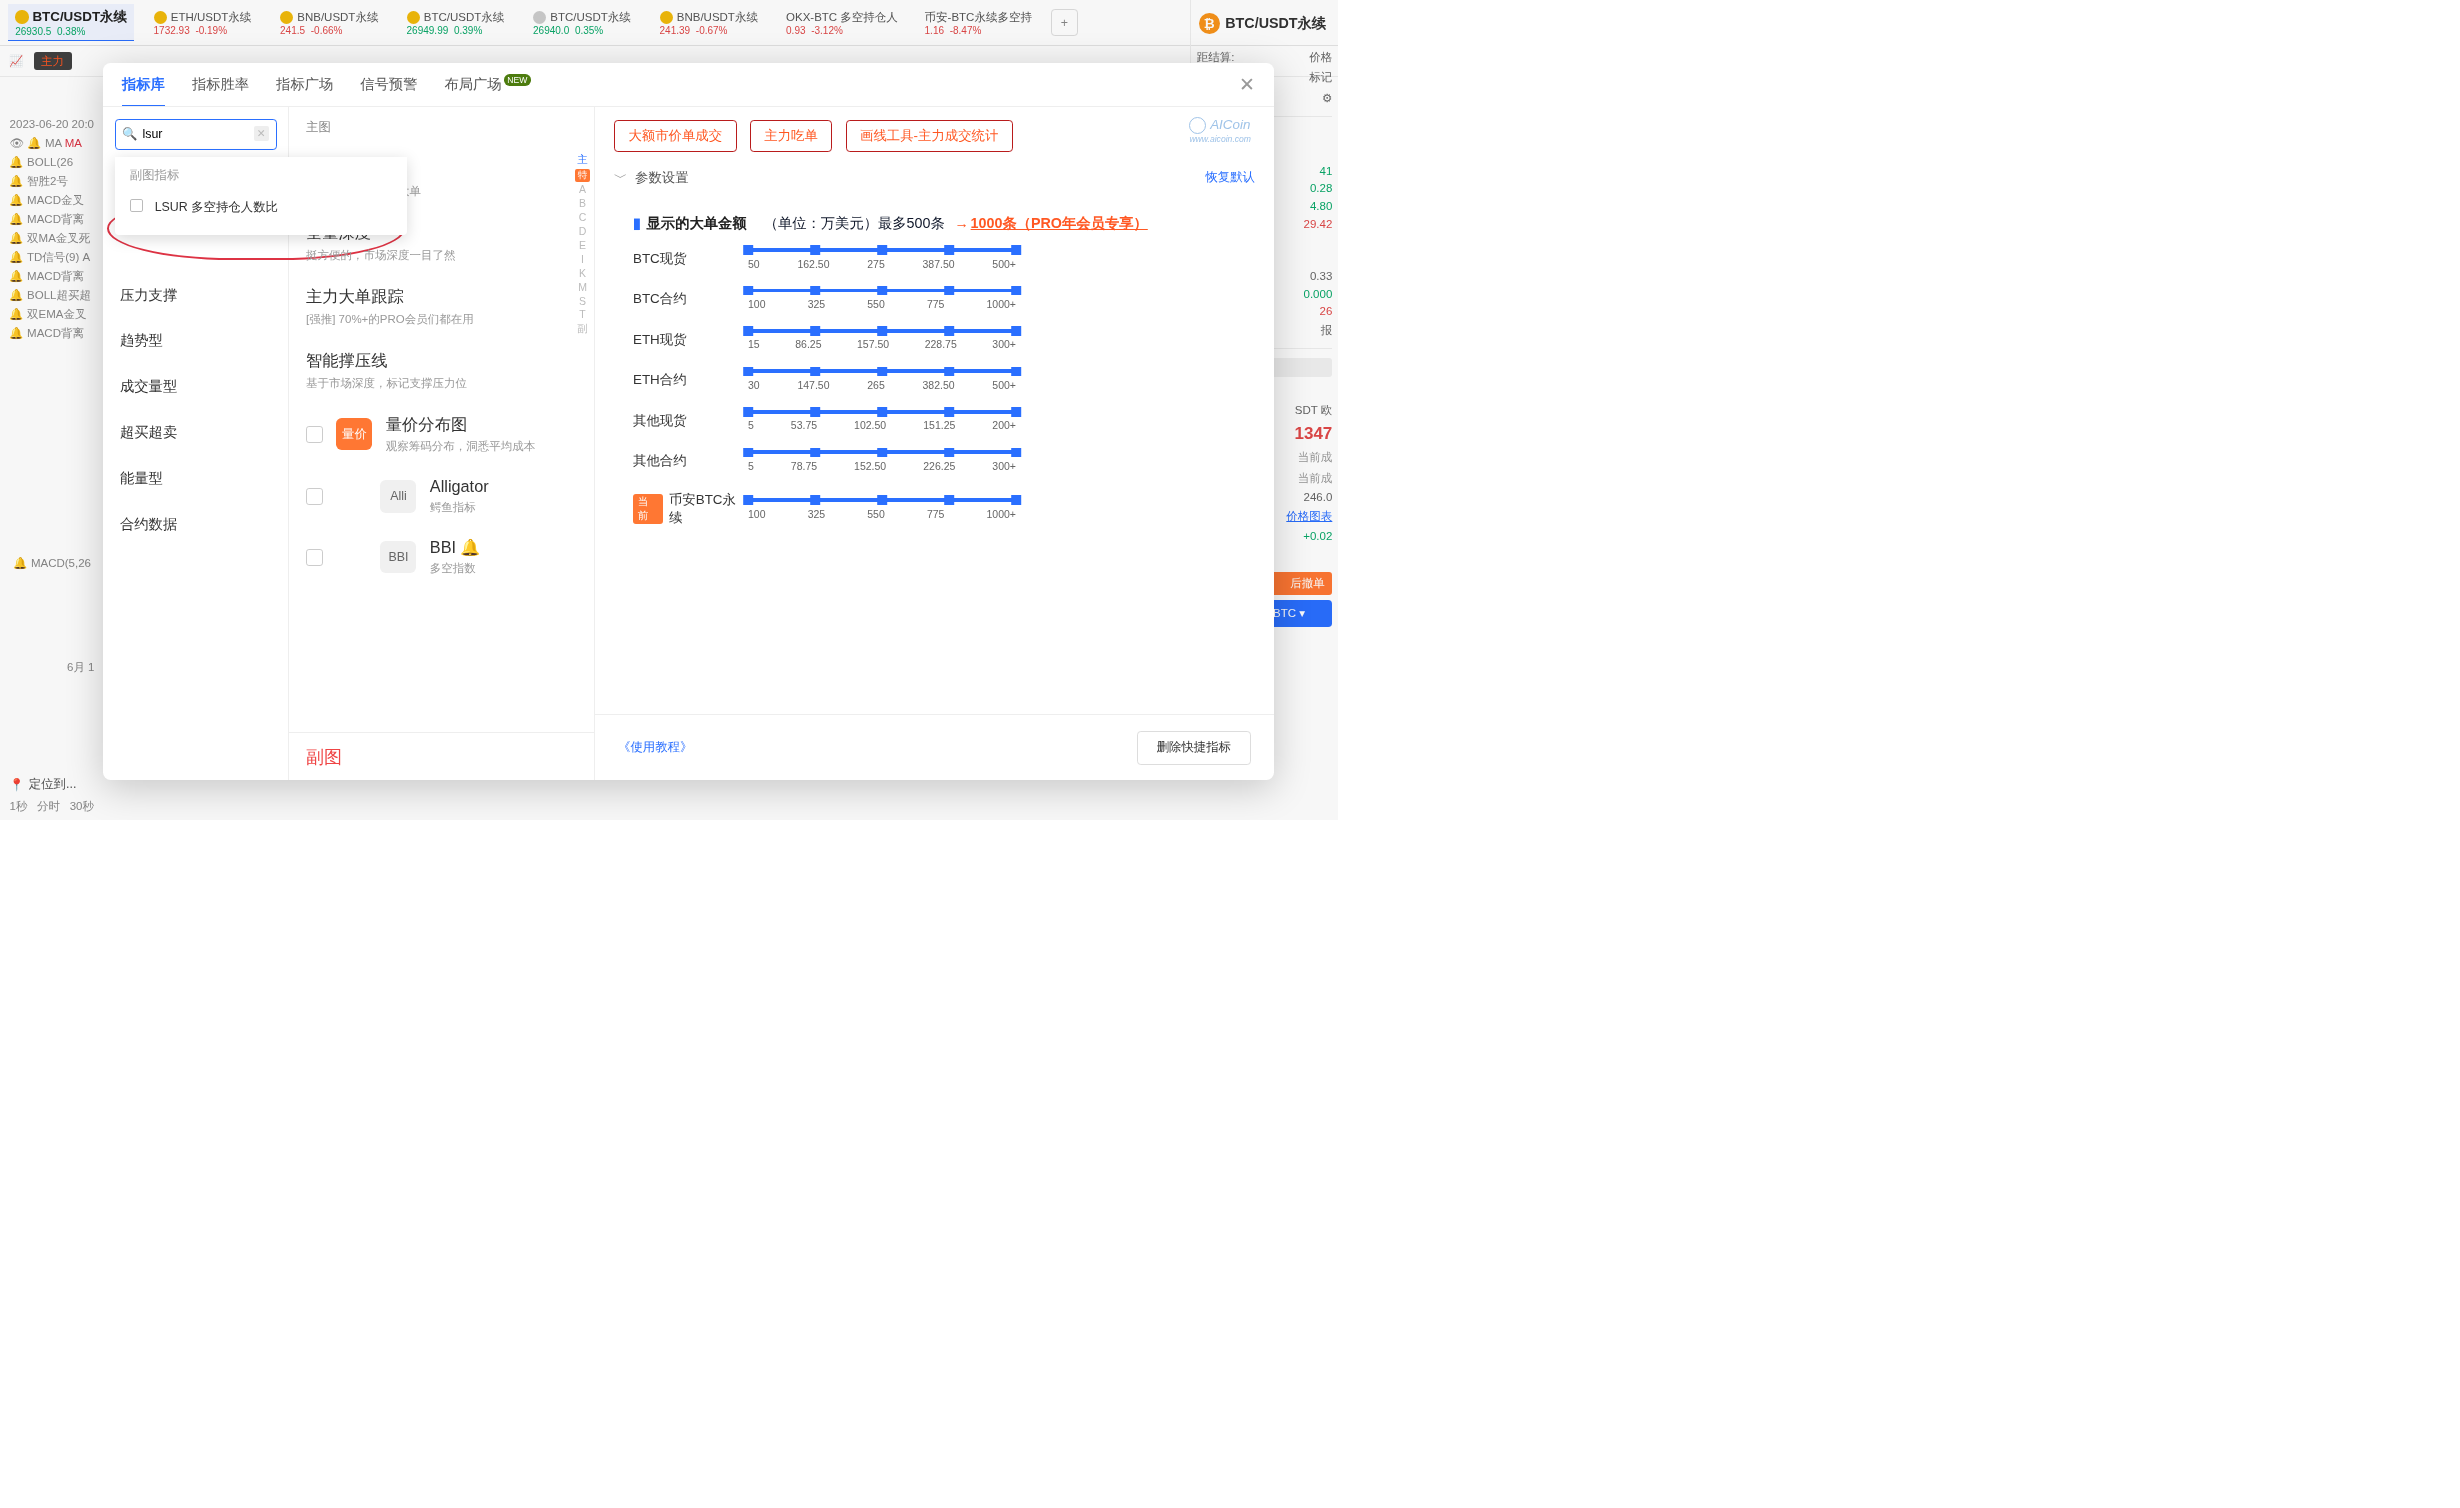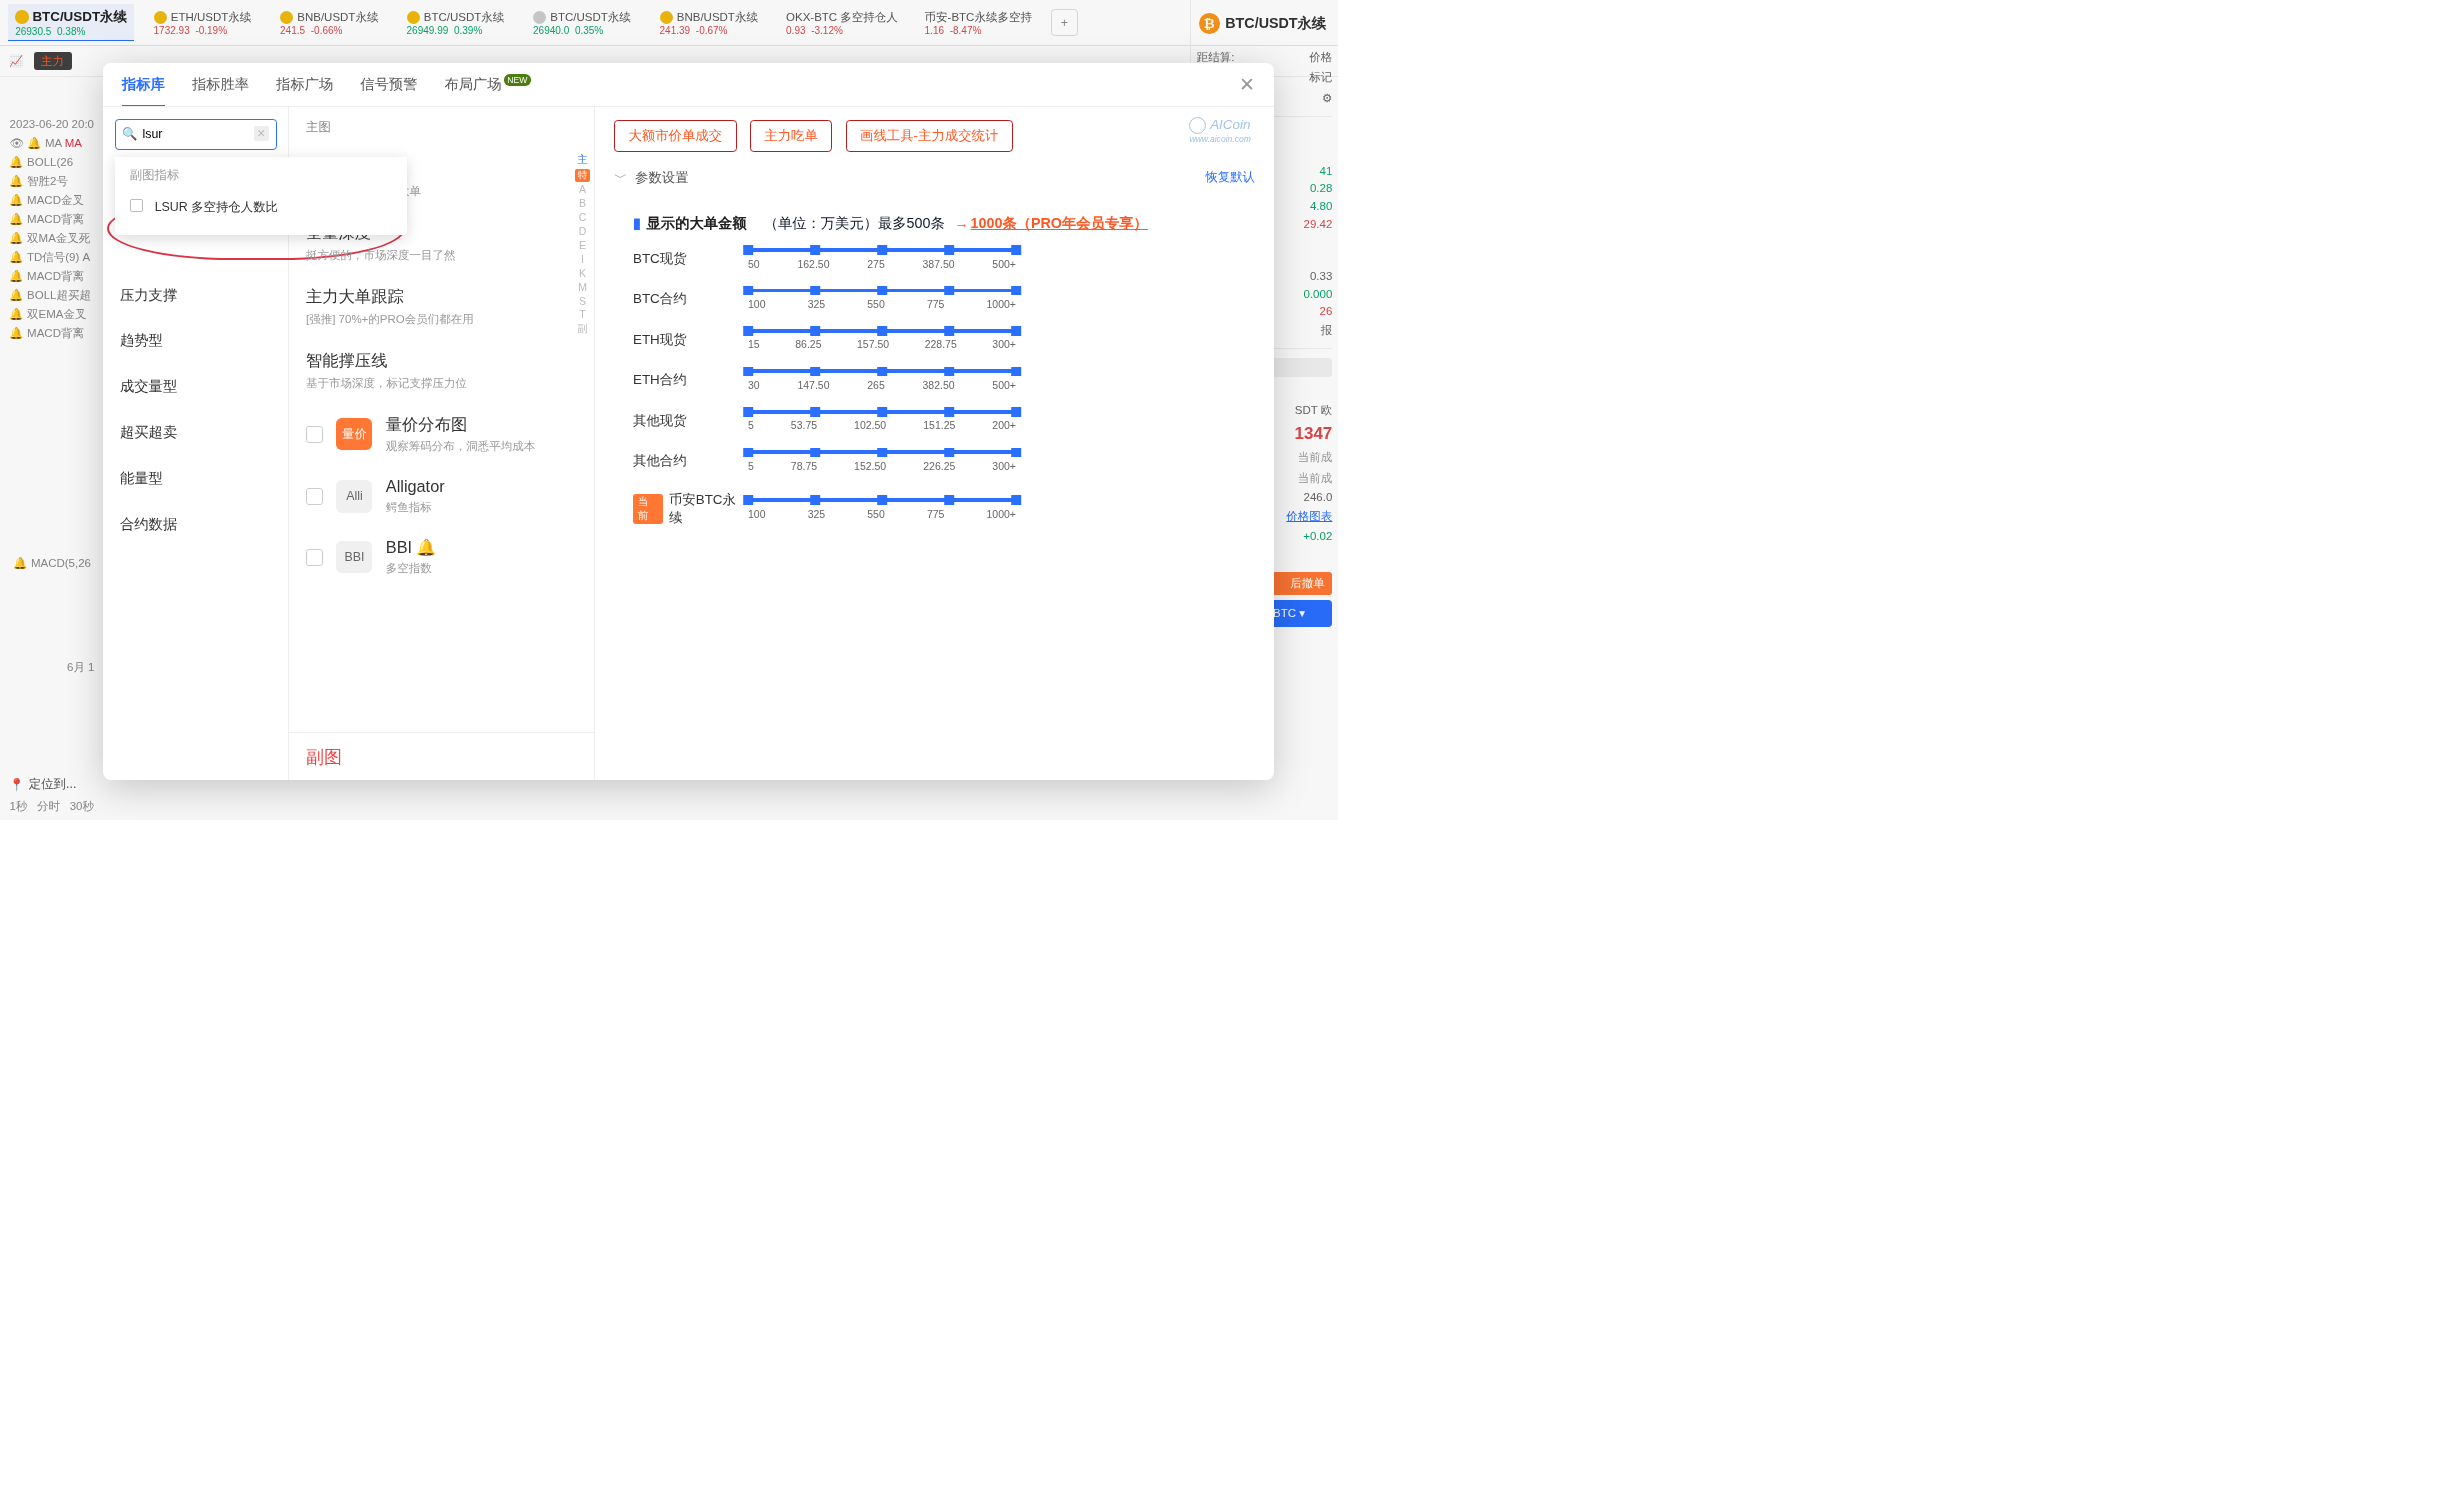--- a/index.html
+++ b/index.html
@@ -71,21 +71,21 @@
 .col-list-head { padding: 11.5px 17px; color: #888; font-size: 12.4px; }
 .ind-scroll { flex: 1; overflow: auto; position: relative; }
 .ind-item { padding: 11.5px 17px; cursor: pointer; }
 .ind-item .title { font-size: 16.3px; color: #333; font-weight: 500; }
 .ind-item .title.orange { color: #ff7733; }
 .ind-item .desc { font-size: 11.5px; color: #999; margin-top: 3.8px; }
 .ind-item.cb { display: flex; align-items: center; gap: 13.4px; }
 .ind-cb { width: 17px; height: 17px; border: 1px solid #ccc; border-radius: 2.9px; flex-shrink: 0; }
 .ind-badge { width: 36px; height: 32.5px; border-radius: 5.7px; display: inline-flex; align-items: center; justify-content: center; font-size: 12.4px; flex-shrink: 0; }
 .ind-badge.orange { background: #ff7733; color: #fff; }
-.ind-badge.grey { background: #f0f0f0; color: #666; }
+.ind-badge.grey { background: #f0f0f0; color: #666; margin-left: 44px; }
 .col-list-foot { padding: 11.5px 17px; color: #ef4444; border-top: 1px solid #eee; font-size: 18px; }
 .alpha-rail { position: absolute; right: 3.8px; top: 5.7px; font-size: 10.5px; color: #bbb; display: flex; flex-direction: column; align-items: center; gap: 1.9px; }
 .alpha-rail .tag { background: #ff7733; color: #fff; padding: 0 2.9px; font-size: 9.6px; border-radius: 1.9px; }
 .alpha-rail .on { color: #2a6fff; }
 
 
 .col-detail { flex: 1; display: flex; flex-direction: column; padding: 0; }
 .chip-row { padding: 13.4px 19px 9.6px; display: flex; gap: 13.4px; }
 .chip { border: 1px solid #b91c1c; color: #ff5722; padding: 5.7px 13.4px; border-radius: 3.8px; font-size: 13.4px; cursor: pointer; }
 .param-head { display: flex; align-items: center; padding: 7.6px 19px; color: #555; font-size: 13.4px; }
@@ -575,16 +575,20 @@
                   <span>100</span>
                   <span>325</span>
                   <span>550</span>
                   <span>775</span>
                   <span>1000+</span>
                 </div>
               </div>
             </div>
           </div>
       </div>
+      <div class="detail-foot">
+        <span class="tutorial">《使用教程》</span>
+        <span class="del-btn">删除快捷指标</span>
+      </div>
     </div>
   </div>
 </div>
 
 
 </body></html>

